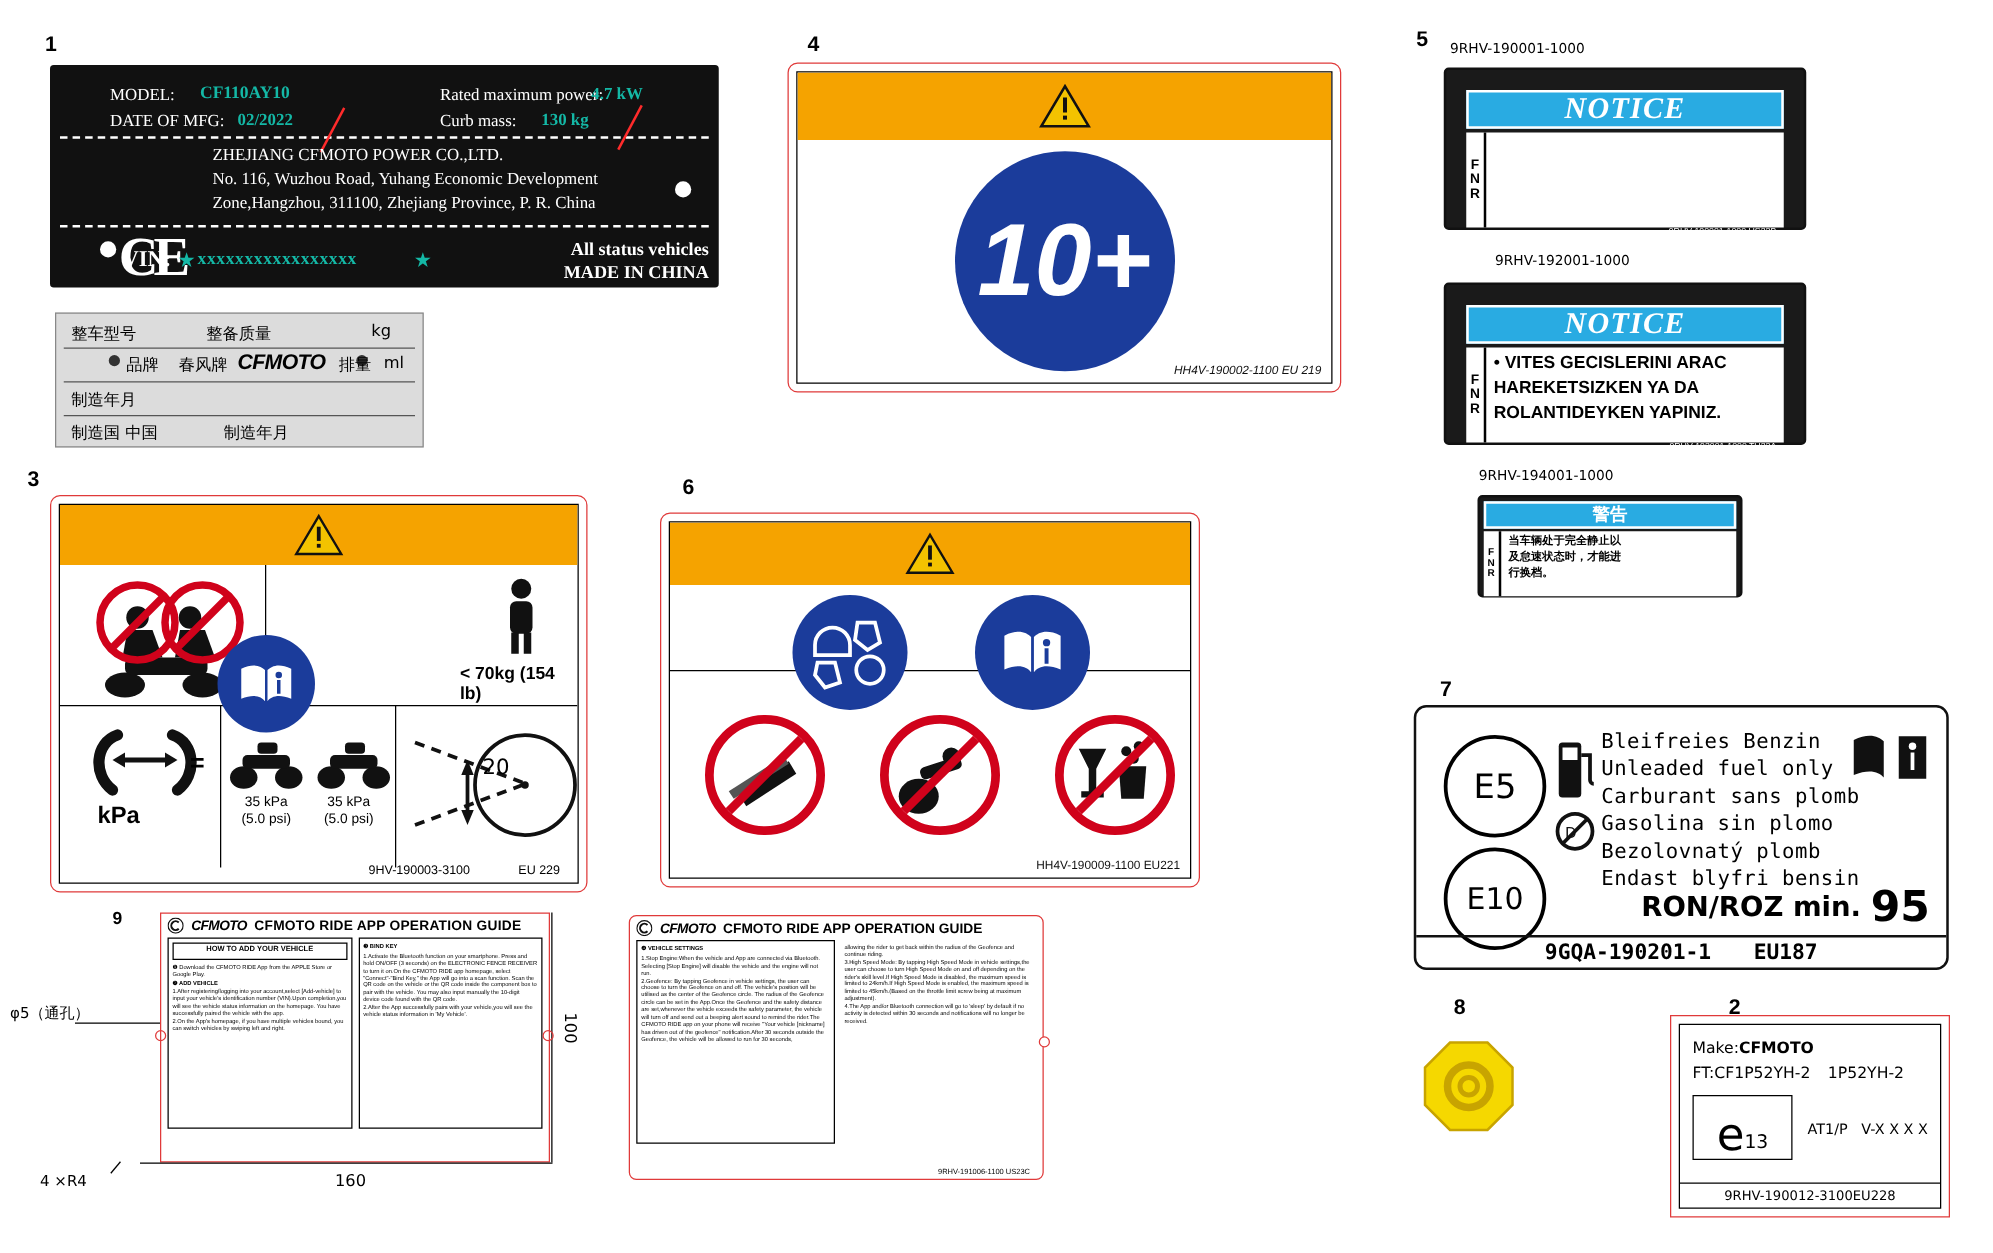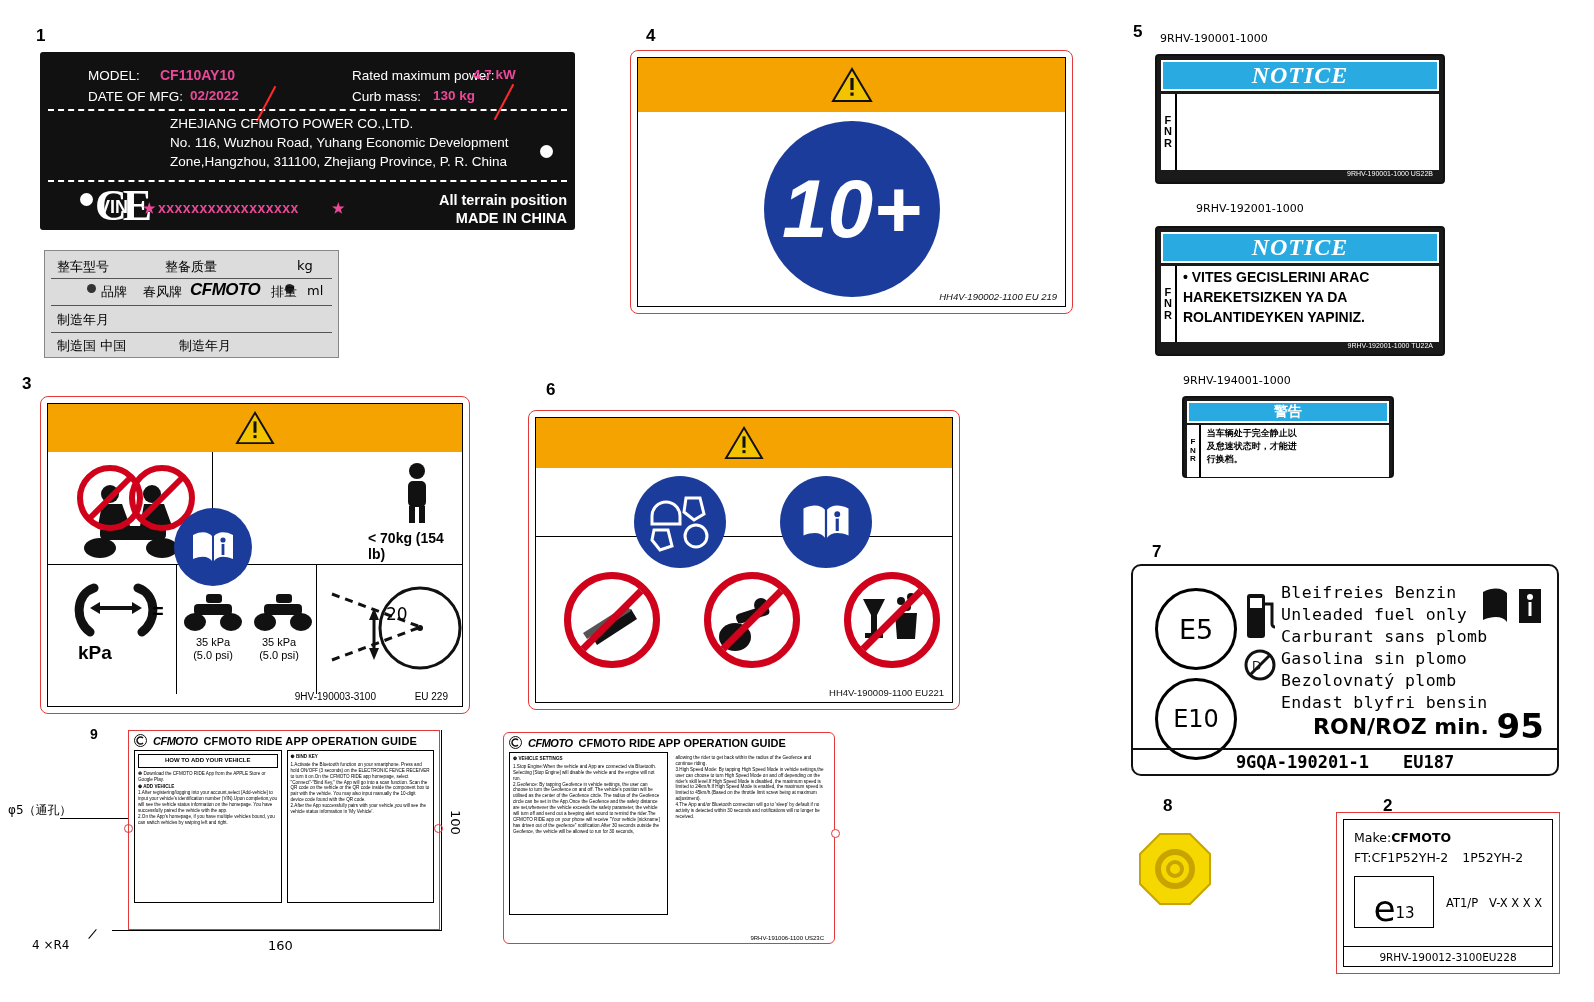--- a/index.html
+++ b/index.html
@@ -12,43 +12,43 @@
   }
   .num { position:absolute; font-weight:bold; font-size:17px; color:#000; }
 
   
   .frame { position:absolute; border:1px solid #e03a3a; border-radius:6px; background:#fff; }
 
   
   #plate1 { position:absolute; left:40px; top:52px; width:535px; height:178px; background:#111; border-radius:3px; }
   #plate1 .dashed { position:absolute; left:8px; right:8px; top:57px; border-top:2px dashed #fff; }
   #plate1 .dashed2 { position:absolute; left:8px; right:8px; top:128px; border-top:2px dashed #fff; }
-  #plate1 .txt { color:#fff; font-family:Liberation Sans, sans-serif; font-size:13.5px; position:absolute; white-space:nowrap; }
-  #plate1 .red { color:#ec4899; font-weight:bold; }
+  #plate1 .txt { color:#fff; font-family:Liberation Serif, serif; font-size:13.5px; position:absolute; white-space:nowrap; }
+  #plate1 .red { color:#14b8a6; font-weight:bold; }
   .slash { position:absolute; border-left:2px solid #ff2b2b; height:40px; transform:rotate(28deg); }
   .screwdot { width:13px;height:13px;border-radius:50%;background:#fff; position:absolute; }
   .ce { position:absolute; left:55px; top:128px; color:#fff; font-family:"Liberation Serif", serif; font-size:44px; font-weight:bold; letter-spacing:-4px; }
 
   
   #plate1b { position:absolute; left:44px; top:250px; width:295px; height:108px; background:#dcdcdc; border:1px solid #888; }
   #plate1b .row { position:absolute; left:0; right:0; font-family:"DejaVu Sans", sans-serif; font-size:13px; color:#000; }
   #plate1b .hr { position:absolute; left:6px; right:6px; border-top:1px solid #555; }
   .cfmoto-logo { font-family:"Liberation Sans", sans-serif; font-weight:bold; font-style:italic; letter-spacing:-0.5px; }
 
   
   .warnlabel { position:absolute; background:#fff; border:1px solid #e03a3a; border-radius:8px; padding:6px; }
   .warnlabel .inner { border:1px solid #000; width:100%; height:100%; position:relative; overflow:hidden; background:#fff; }
   .orange { background:#F5A300; width:100%; position:relative; }
   .code { position:absolute; right:8px; bottom:4px; font-size:9.5px; font-family:"Liberation Sans", sans-serif; color:#111; }
 
   
   .bluecircle { border-radius:50%; background:#1B3C9B; display:flex; align-items:center; justify-content:center; color:#fff; }
 
   
-  .notice { position:absolute; background:#1a1a1a; border:2px solid #111; border-radius:4px; padding:4px; }
+  .notice { position:absolute; background:#1a1a1a; border:2px solid #111; border-radius:4px; padding:16px; }
   .notice .bar { background:#29ABE2; border:2px solid #fff; color:#fff; text-align:center; font-style:italic; font-weight:bold; font-family:"Liberation Serif", serif; }
   .notice .body { background:#fff; color:#000; display:flex; }
   .notice .fnr { border-right:2px solid #000; font-weight:bold; font-size:11px; line-height:1.05; padding:2px 3px; display:flex; flex-direction:column; justify-content:center; align-items:center; }
   .notice .txt { padding:2px 6px; font-weight:bold; }
   .notice .sub { color:#fff; font-size:7px; text-align:right; padding-right:6px; }
 
   
   #fuel { position:absolute; left:1131px; top:564px; width:428px; height:212px; background:#fff; border:2px solid #111; border-radius:10px; }
   #fuel .ring { border:3px solid #000; border-radius:50%; display:flex;align-items:center;justify-content:center; font-family:"DejaVu Sans", sans-serif; font-size:27px; }
   #fuel .lines { position:absolute; left:148px; top:16px; font-family:"DejaVu Sans Mono", monospace; font-size:16.5px; line-height:1.33; letter-spacing:0.4px; }
@@ -106,21 +106,21 @@
 
   <div class="txt" style="left:130px; top:64px;">ZHEJIANG CFMOTO POWER CO.,LTD.</div>
   <div class="txt" style="left:130px; top:83px;">No. 116, Wuzhou Road, Yuhang Economic Development</div>
   <div class="txt" style="left:130px; top:102px;">Zone,Hangzhou, 311100, Zhejiang Province, P. R. China</div>
 
   <div class="txt" style="left:58px; top:145px; font-size:18px; font-weight:bold;">VIN:</div>
   <div class="txt red" style="left:103px; top:148px; font-size:14px; letter-spacing:0.5px;">★</div>
   <div class="txt red" style="left:118px; top:148px; font-size:14px; letter-spacing:0.5px;">xxxxxxxxxxxxxxxxx</div>
   <div class="txt red" style="left:292px; top:148px; font-size:14px;">★</div>
 
-  <div class="txt" style="right:8px; top:140px; font-weight:bold; font-size:14.5px;">All terrain position</div>
+  <div class="txt" style="right:8px; top:140px; font-weight:bold; font-size:14.5px;">All status vehicles</div>
   <div class="txt" style="right:8px; top:158px; font-weight:bold; font-size:14.5px;">MADE IN CHINA</div>
 </div>
 
 <div id="plate1b">
   <div class="hr" style="top:27px;"></div>
   <div class="hr" style="top:54px;"></div>
   <div class="hr" style="top:81px;"></div>
   <div class="screwdot" style="left:42px; top:33px; background:#333; width:9px;height:9px;"></div>
   <div class="screwdot" style="left:240px; top:33px; background:#333; width:9px;height:9px;"></div>
 

